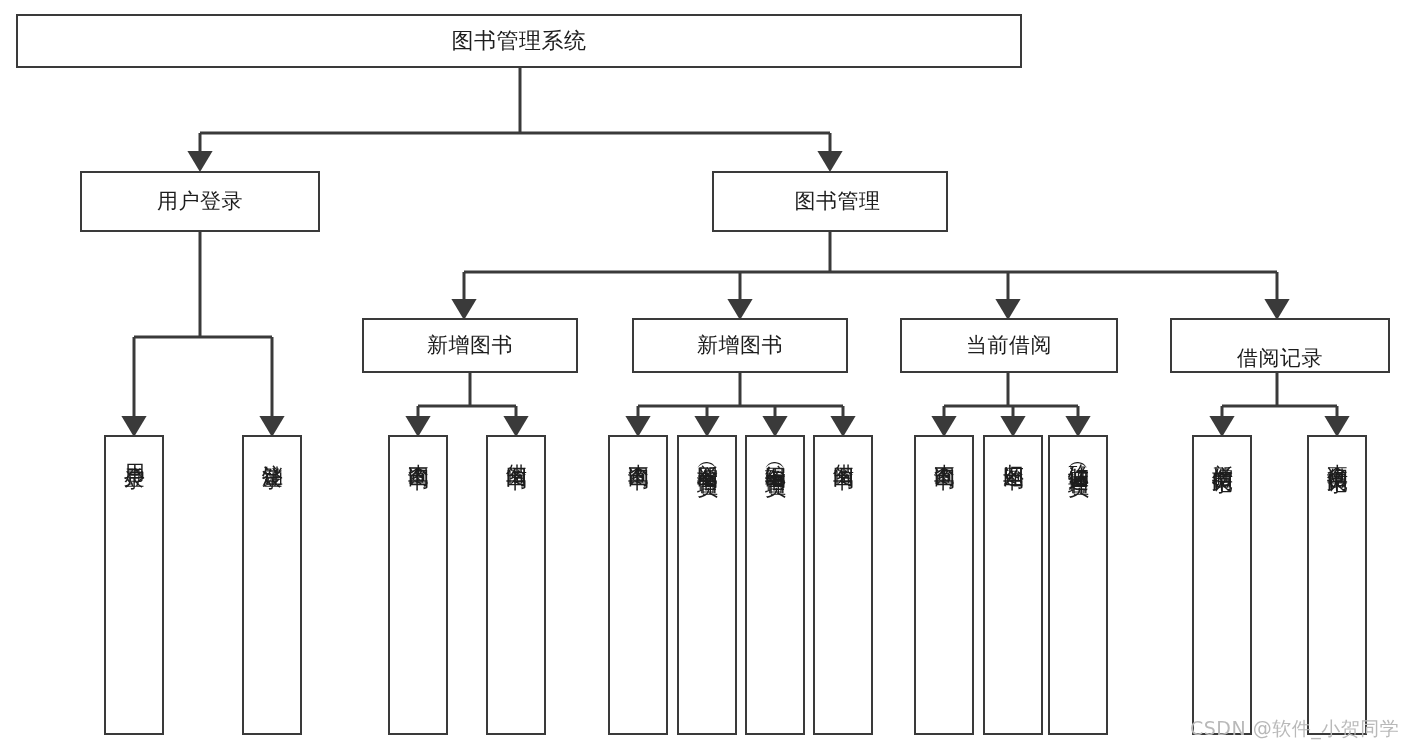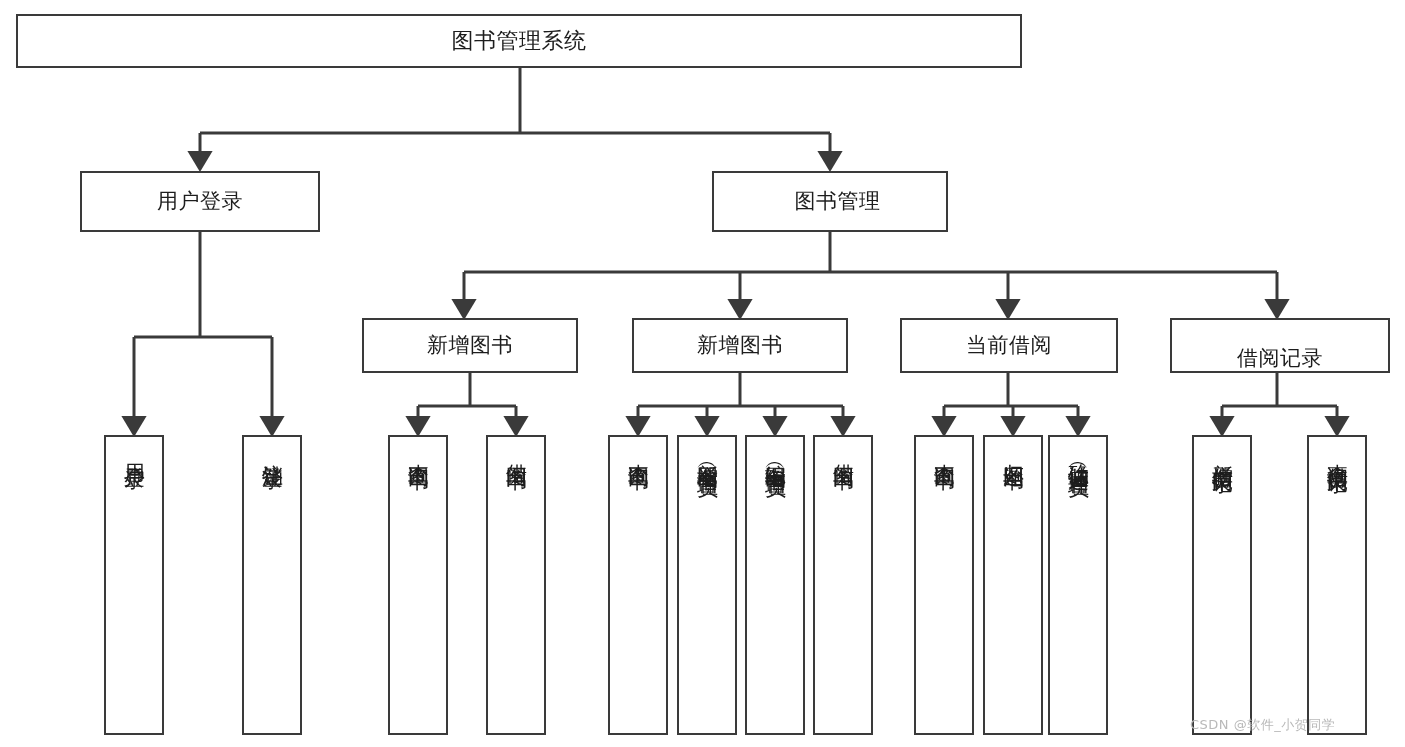--- a/index.html
+++ b/index.html
@@ -57,21 +57,21 @@
   .node.v .label {
     writing-mode: vertical-rl;
     text-orientation: upright;
     font-size: 21px;
     line-height: 1.1;
     letter-spacing: 2px;
     white-space: nowrap;
   }
   .watermark {
     position: absolute;
-    font-size: 13px;
+    font-size: 19px;
     color: #b9b9b9;
     white-space: nowrap;
     letter-spacing: 0.5px;
     font-family: "DejaVu Sans", "Liberation Sans", sans-serif;
   }
 </style>
 </head>
 <body>
 
 <div id="canvas">

